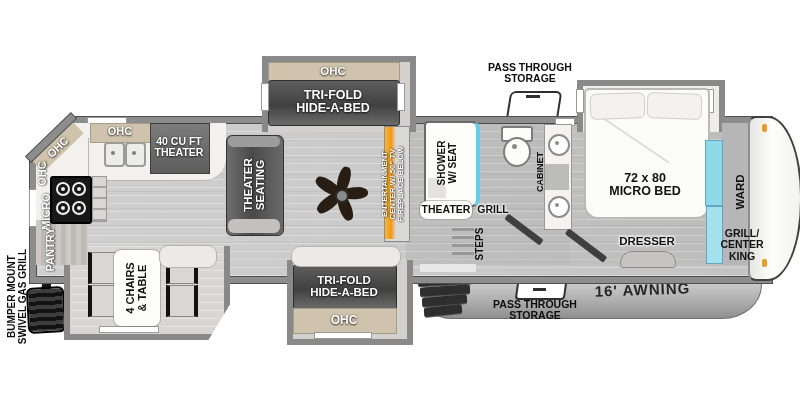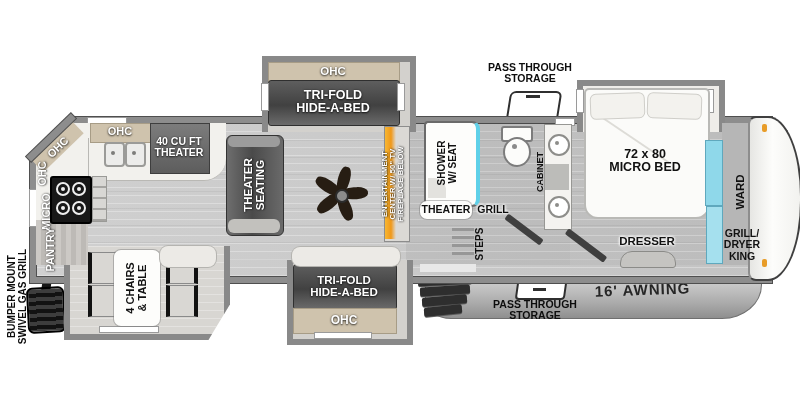--- a/index.html
+++ b/index.html
@@ -246,21 +246,21 @@
     </div>
 
   <div class="diagwall" style="left:502px;top:226px;width:44px;transform:rotate(37deg);"></div>
   <div class="diagwall" style="left:562px;top:242px;width:48px;transform:rotate(37deg);"></div>
 
   <div class="abs" style="left:584px;top:88px;width:122px;height:127px;background:#fbfbf9;border:2px solid #b9b9b6;
               border-radius:5px 5px 14px 14px;"></div>
   <div class="abs" style="left:585px;top:136px;width:92px;height:2px;background:#dddcd7;transform:rotate(34deg);"></div>
   <div class="abs" style="left:590px;top:93px;width:53px;height:24px;background:#f3f2ee;border:1px solid #cfcec9;border-radius:6px;transform:rotate(-2deg);"></div>
   <div class="abs" style="left:647px;top:93px;width:53px;height:24px;background:#f3f2ee;border:1px solid #cfcec9;border-radius:6px;transform:rotate(2deg);"></div>
-  <div class="lbl" style="left:595px;top:144px;width:100px;height:34px;font-size:12.5px;">
+  <div class="lbl" style="left:595px;top:168px;width:100px;height:34px;font-size:12.5px;">
     <span class="ln">72 x 80</span>
     <span class="ln">MICRO BED</span>
   </div>
   <div class="lbl halo" style="left:616px;top:234px;width:62px;height:14px;font-size:11.5px;">
       <span>DRESSER</span>
     </div>
   <div class="abs" style="left:620px;top:251px;width:54px;height:15px;background:#c5c4c1;border:1.5px solid #8b8b88;border-radius:12px 12px 3px 3px;"></div>
 
   <div class="abs" style="left:722px;top:123px;width:30px;height:142px;background:#b6b6b6;"></div>
   <div class="abs" style="left:705px;top:140px;width:16px;height:64px;background:#8fd8ea;border:1.5px solid #5fa8bd;"></div>
@@ -268,17 +268,17 @@
   <div class="lbl" style="left:711px;top:185px;width:58px;height:14px;font-size:11.5px;transform:rotate(-90deg);">
       <span>WARD</span>
     </div>
 
   <div class="abs" style="left:748px;top:116px;width:50px;height:161px;background:linear-gradient(90deg,#e6e6e3,#fdfdfb 45%,#f2f2ef);
               border:2px solid #3f3f3f;border-left:2px solid #8d8d8d;border-radius:8px 34px 34px 8px / 8px 80px 80px 8px;"></div>
   <div class="abs" style="left:762px;top:124px;width:5px;height:8px;background:#e89c28;border-radius:2px;"></div>
   <div class="abs" style="left:762px;top:259px;width:5px;height:8px;background:#e89c28;border-radius:2px;"></div>
   <div class="lbl" style="left:702px;top:226px;width:80px;height:38px;font-size:10.5px;z-index:7;">
     <span class="ln">GRILL/</span>
-    <span class="ln">DRYER</span>
+    <span class="ln">CENTER</span>
     <span class="ln">KING</span>
   </div>
 
 </div>
 
 </body></html>

